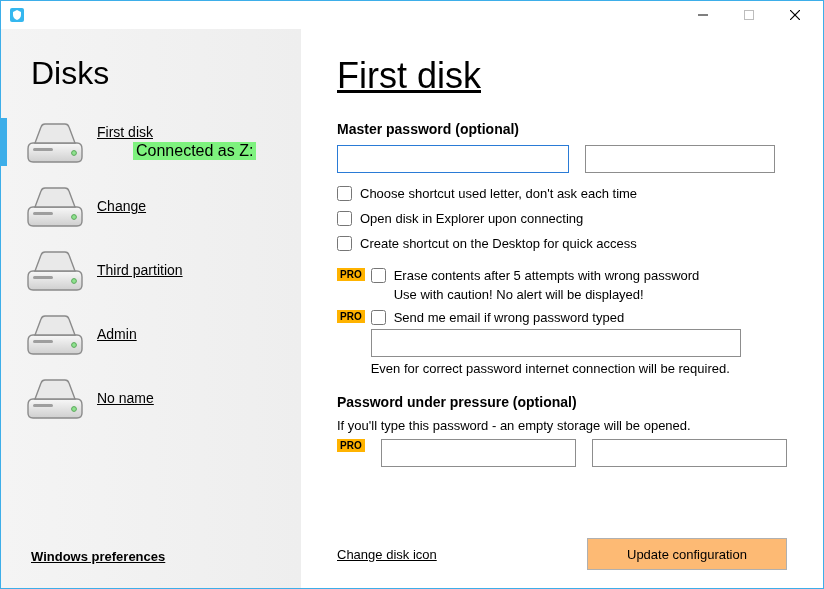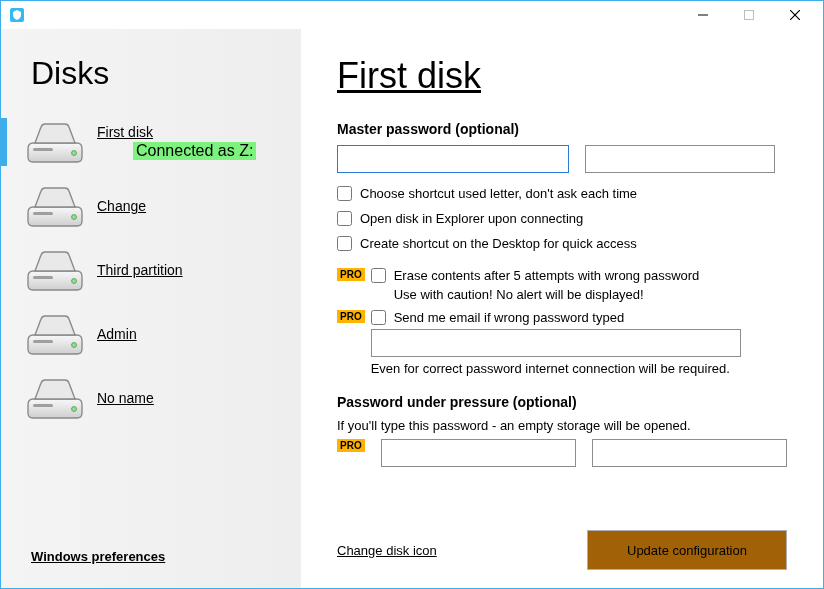--- a/index.html
+++ b/index.html
@@ -163,22 +163,22 @@
     align-items: center;
   }
   .link {
     color: #000;
     text-decoration: underline;
     cursor: pointer;
     font-size: 13px;
   }
   .update-btn {
     margin-left: auto;
-    width: 200px; height: 40px;
-    background: #a16207;
+    width: 200px; height: 32px;
+    background: #fdba74;
     border: 1px solid #b0b0b0;
     font: inherit;
     cursor: pointer;
     text-align: center;
   }
   .pro-line { display:flex; align-items:flex-start; gap:6px; margin-top:12px;}
   .pro-line.mt8{margin-top:8px;}
   .pro-col{display:flex;flex-direction:column;}
 </style>
 </head>

